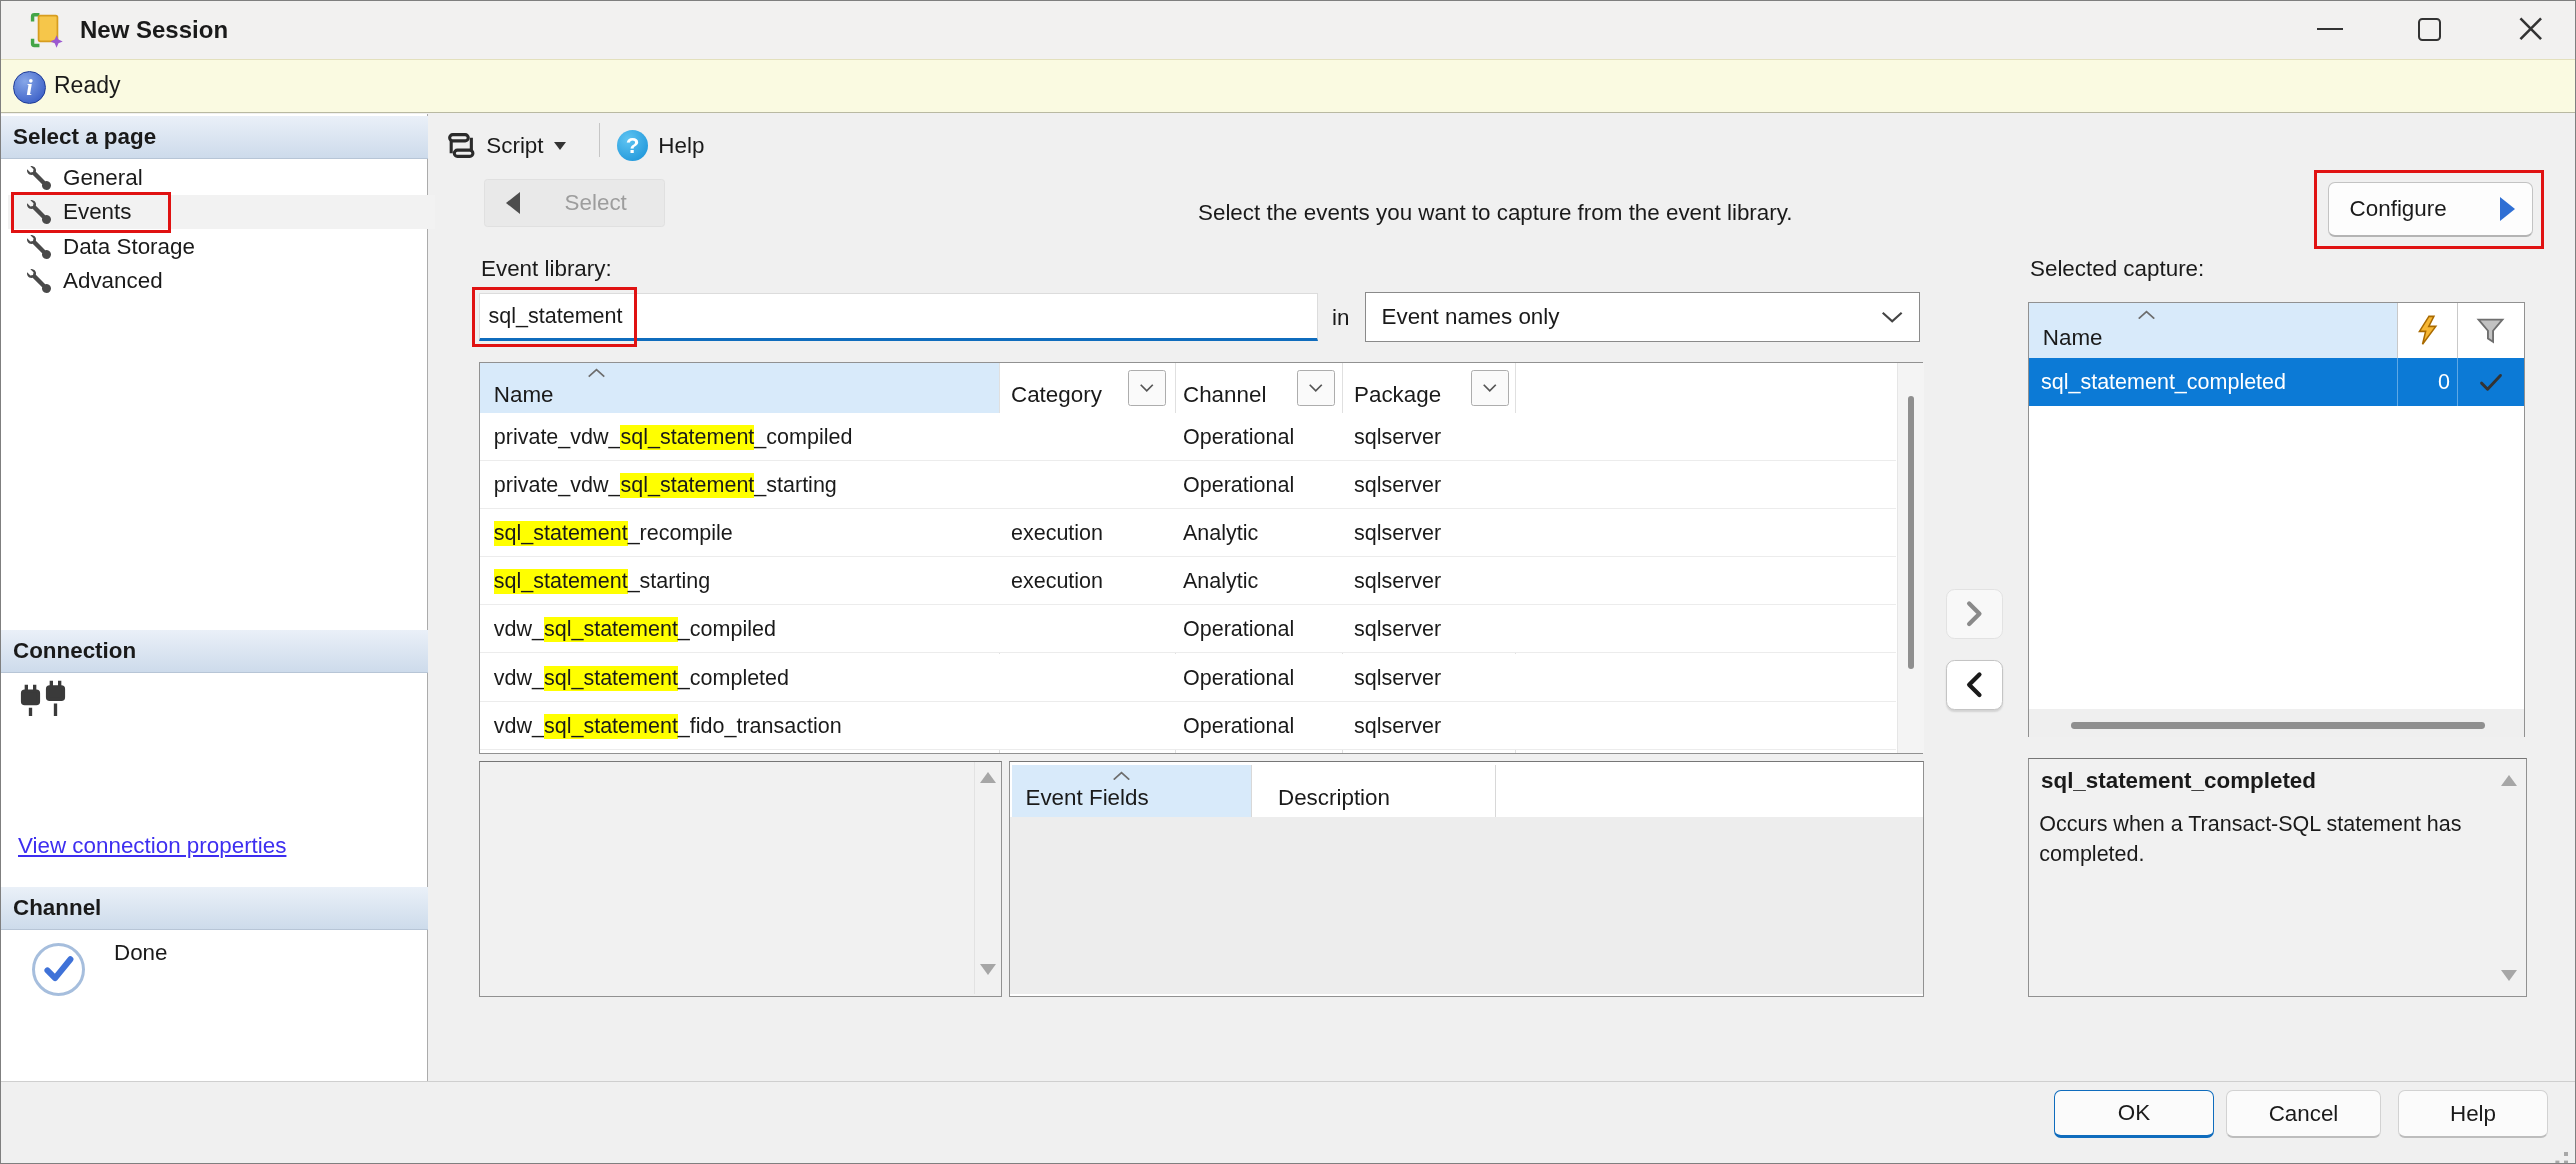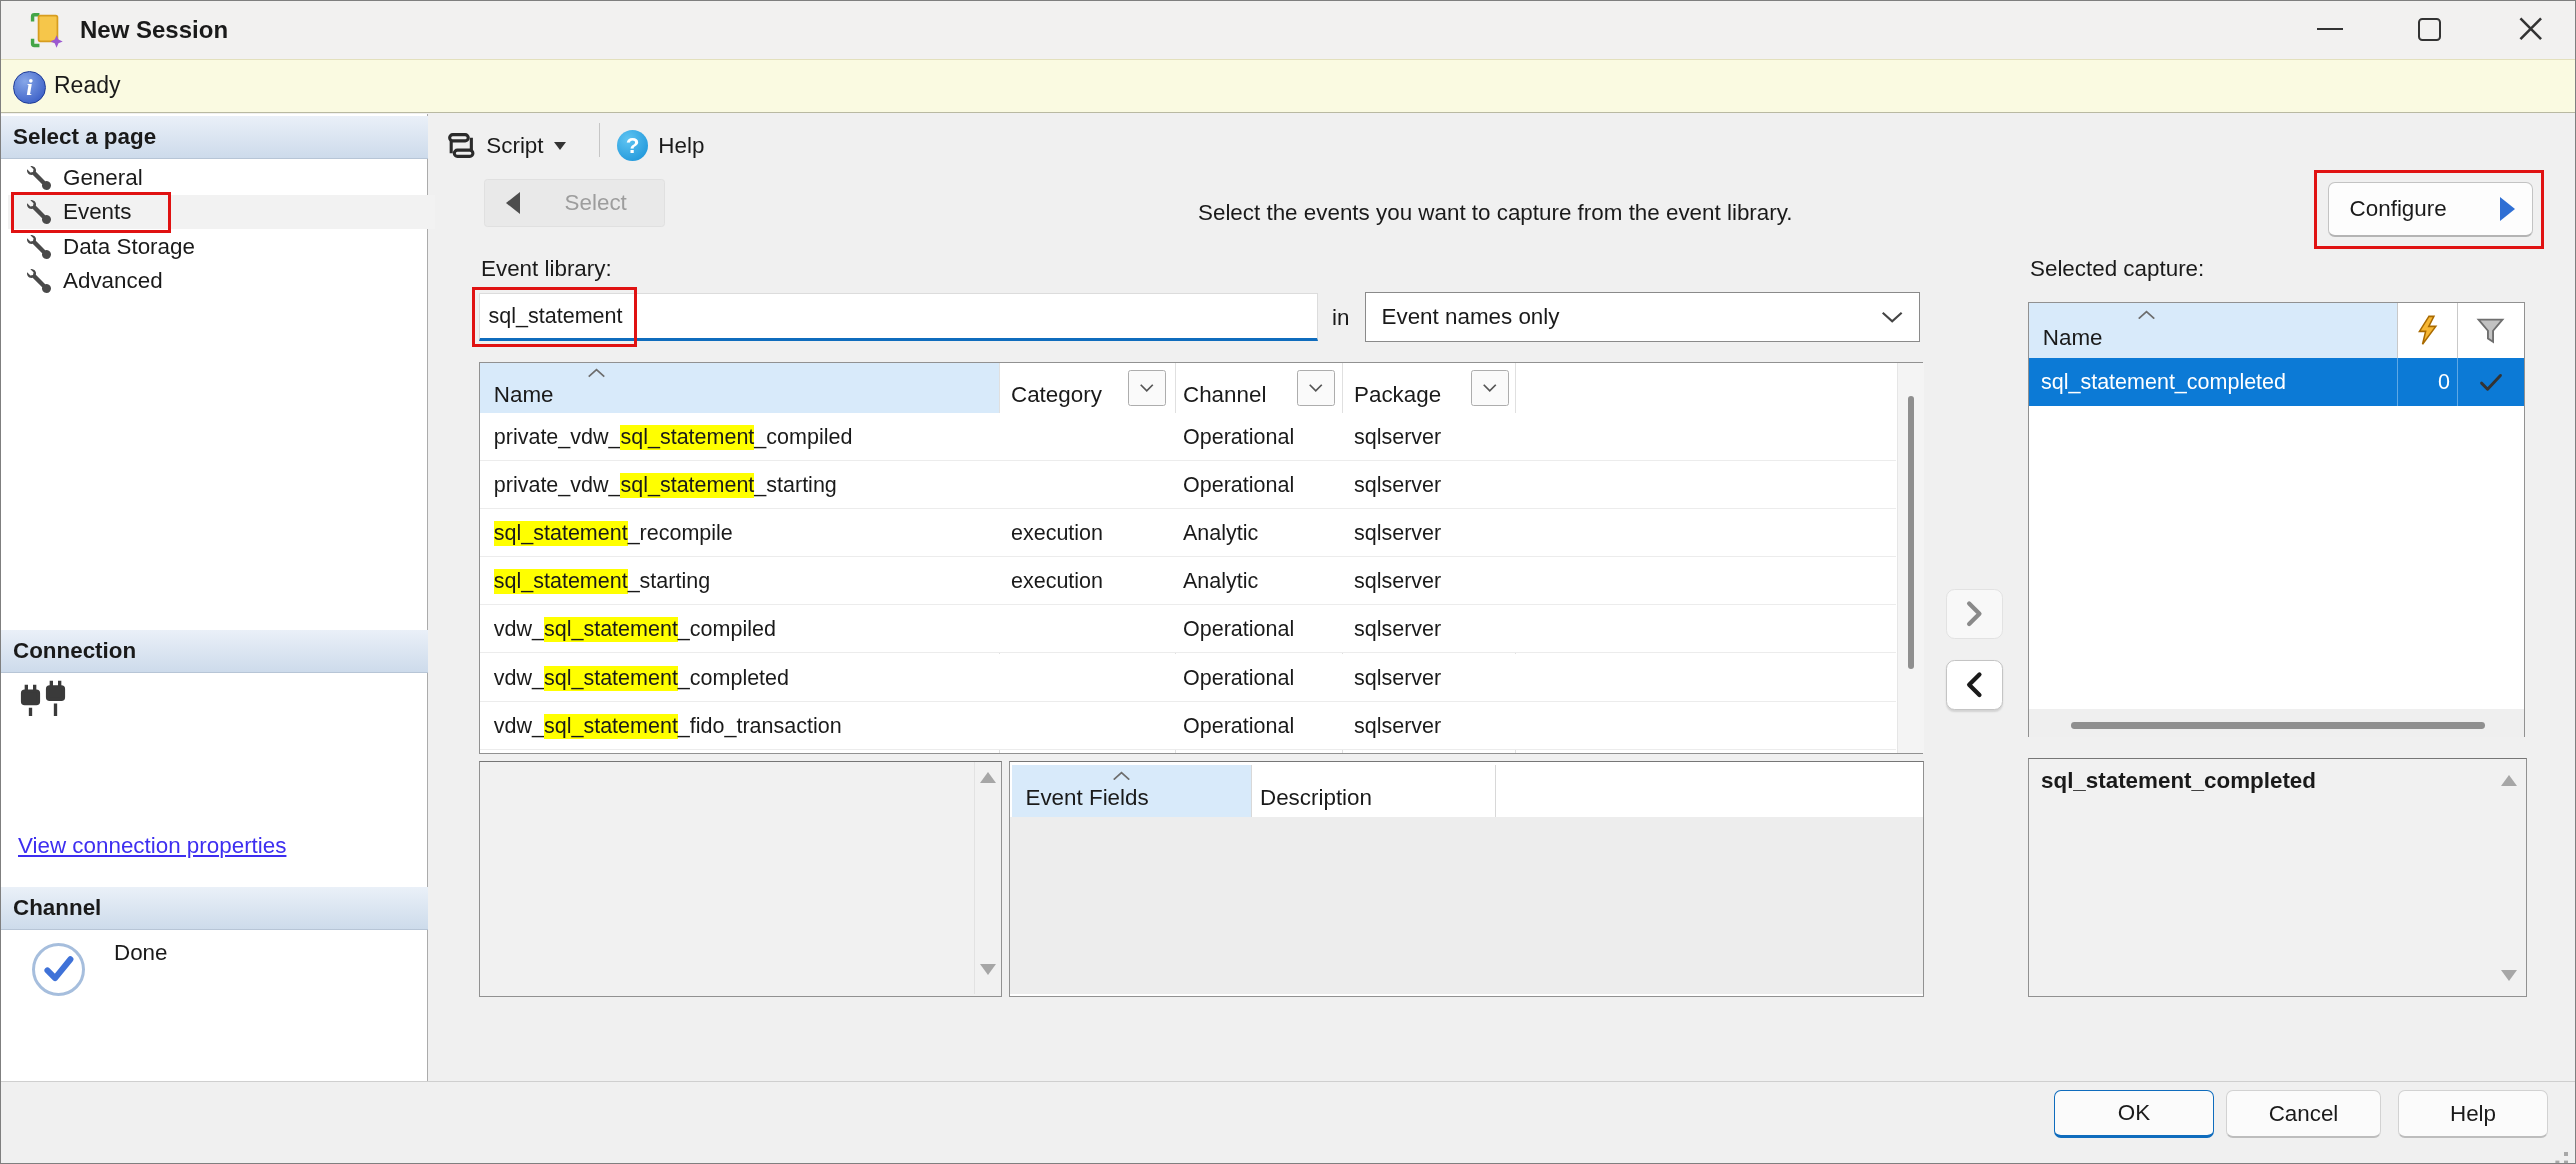--- a/index.html
+++ b/index.html
@@ -383,30 +383,31 @@
     </div>
   </div>
 
   <div class="abs panel" style="left:1008px;top:760px;width:915px;height:236px;background:#fff">
     <div class="abs fields-hdr-cell" style="left:1.7px;width:239px;background:#d8eafa;padding-left:13.8px">
       <span>Event Fields</span>
       <svg class="sort-caret" style="left:100px;top:5.2px" width="19" height="9.5" viewBox="0 0 22 11">
         <path d="M2 10 L11 2 L20 10" fill="none" stroke="#6d6d6d" stroke-width="2"></path>
       </svg>
     </div>
-    <div class="abs fields-hdr-cell" style="left:241px;width:244px;padding-left:9px;background:#fff">
+    <div class="abs fields-hdr-cell" style="left:241px;width:244px;padding-left:27px;background:#fff">
       <span>Description</span>
     </div>
     <div class="abs" style="left:241px;top:3.4px;width:0.9px;height:52px;background:#d8d8d8"></div>
     <div class="abs" style="left:485px;top:3.4px;width:0.9px;height:52px;background:#d8d8d8"></div>
     <div class="abs" style="left:0;top:55px;width:913px;height:177px;background:#ededed"></div>
   </div>
 
   <div class="abs panel" style="left:2027px;top:757px;width:499px;height:239px">
     <div class="abs" style="left:12px;top:8.6px;font-weight:bold">sql_statement_completed</div>
+    <div class="abs" style="left:10.3px;top:50px;width:447px;font-size:21.5px;line-height:30px">Occurs when a Transact-SQL statement has completed.</div>
     <div class="abs" style="right:8.6px;top:15.5px">
         <div class="tri-up"></div>
       </div>
     <div class="abs" style="right:8.6px;bottom:15.5px">
         <div class="tri-down"></div>
       </div>
   </div>
 
   <div class="abs btn btn-default" style="left:2053px;width:160px">
     <span>OK</span>

